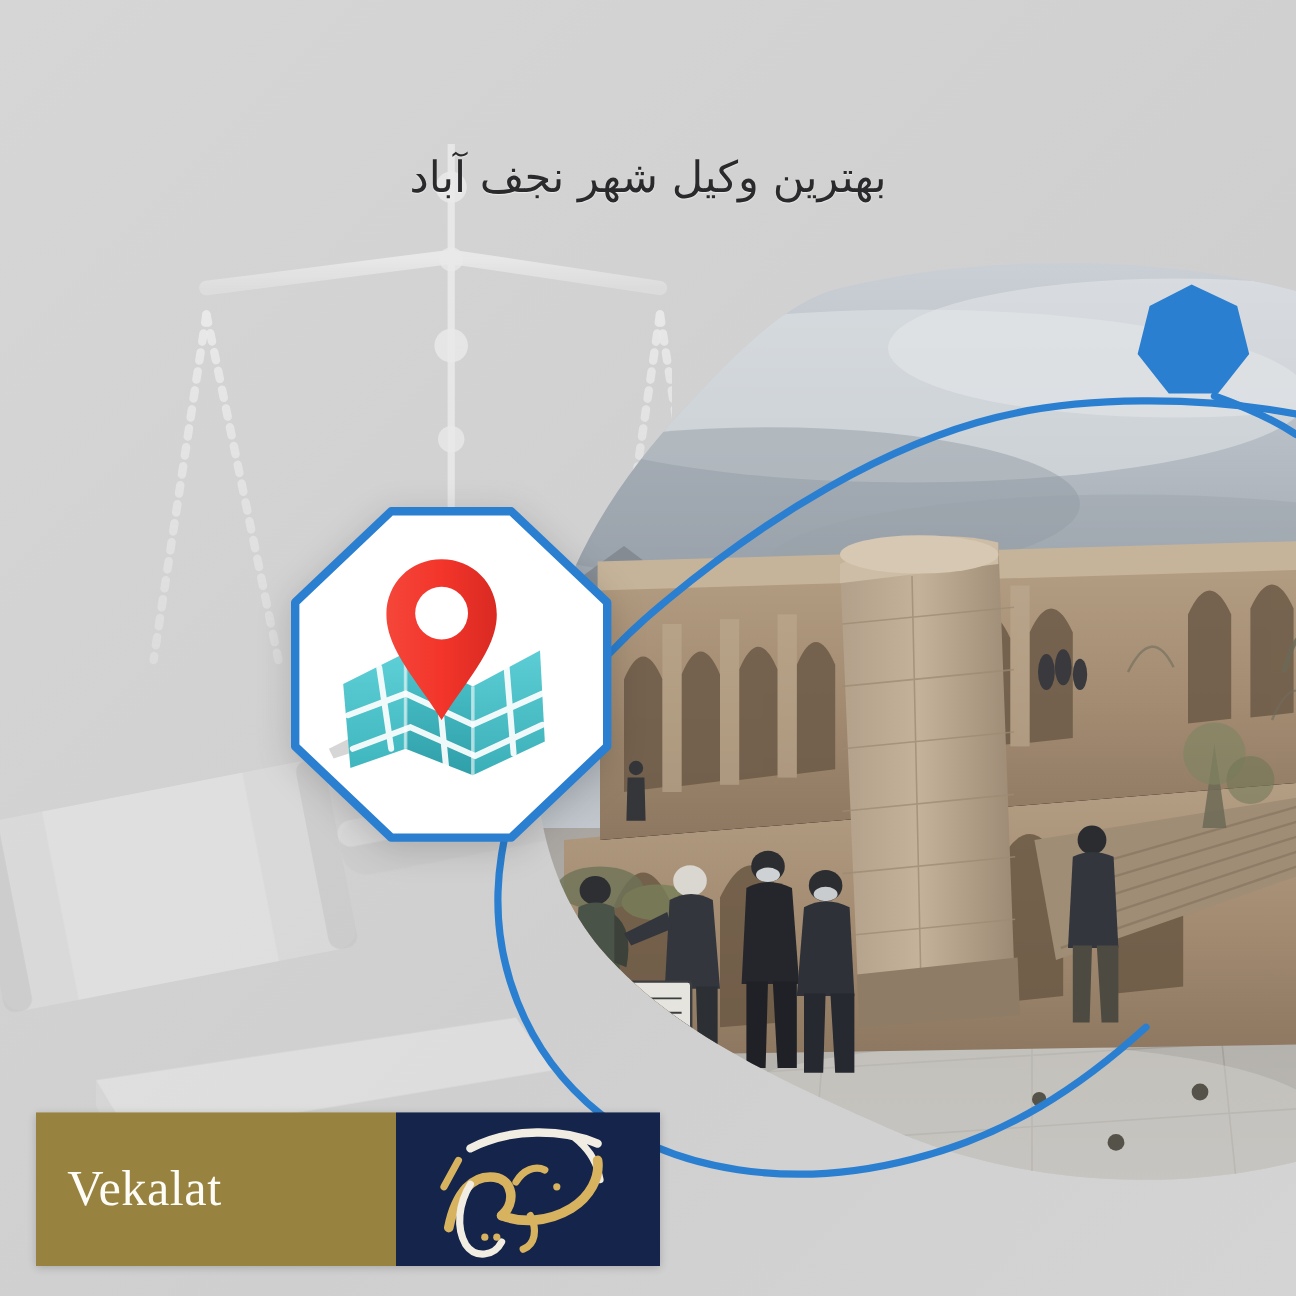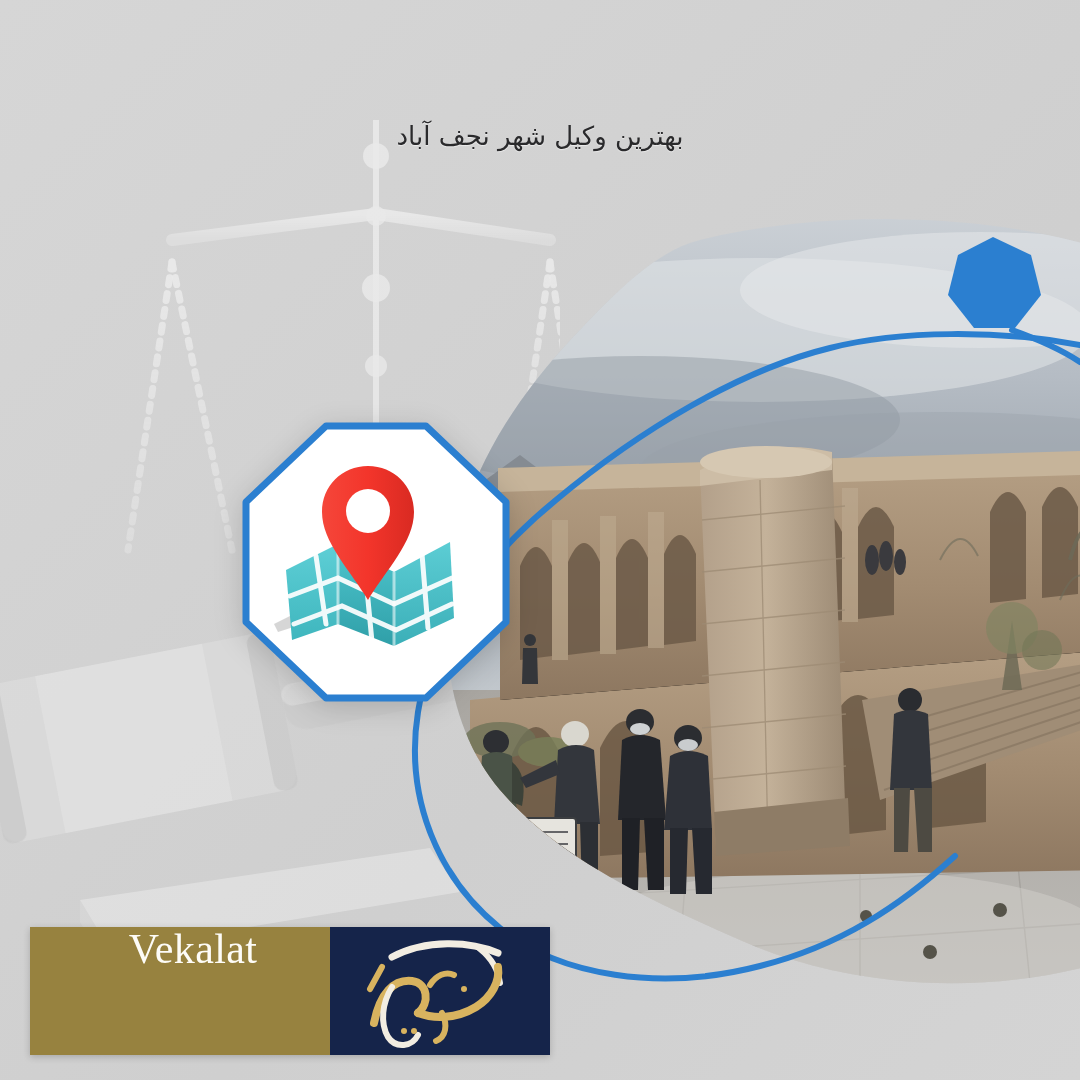--- a/index.html
+++ b/index.html
@@ -26,21 +26,21 @@
   .wm-scales { position: absolute; left: 120px; top: 120px; width: 440px; height: 560px; opacity: .5; }
   .wm-gavel  { position: absolute; left: -40px; top: 600px; width: 560px; height: 430px; opacity: .55; }
 
   
   .title {
     position: absolute;
     left: 0; right: 0;
     top: 104px;
     text-align: center;
     font-family: "DejaVu Sans", "Liberation Sans", sans-serif;
-    font-size: 26px;
+    font-size: 36px;
     font-weight: 400;
     color: #2a2a2c;
     letter-spacing: 0;
     direction: rtl;
     z-index: 60;
     text-shadow: 0 1px 1px rgba(255,255,255,.55);
   }
 
   
   .art-layer { position: absolute; inset: 0; z-index: 20; }
@@ -71,21 +71,21 @@
     background: #15244a;
     position: relative;
     overflow: hidden;
   }
   .logo-mark svg { position: absolute; left: 0; top: 0; }
   .logo-word {
     width: 300px;
     background: #97823f;
     color: #fdfcf7;
     display: flex;
-    flex-direction: row;
+    flex-direction: column;
     justify-content: center;
     padding-right: 0;
     padding-left: 26px;
     box-sizing: border-box;
     direction: ltr;
     font-family: "Liberation Serif", "DejaVu Serif", serif;
   }
   .logo-line1 {
     font-size: 42px;
     line-height: 1.07;

